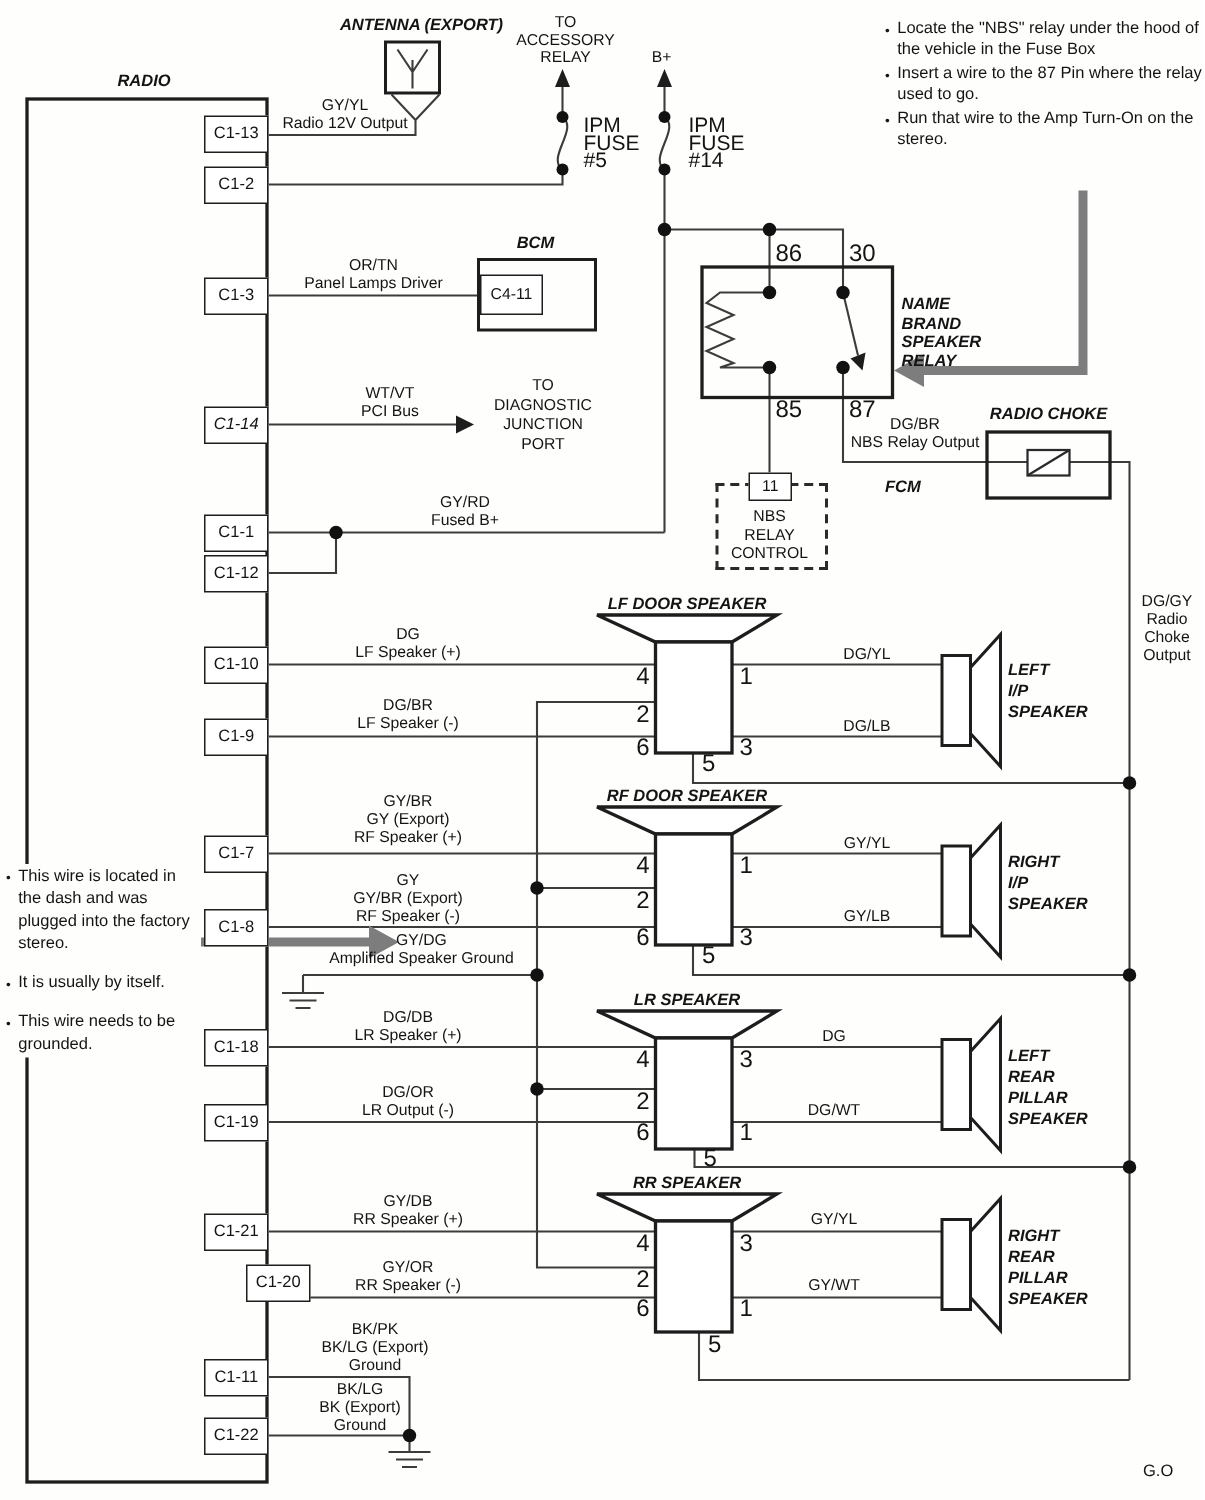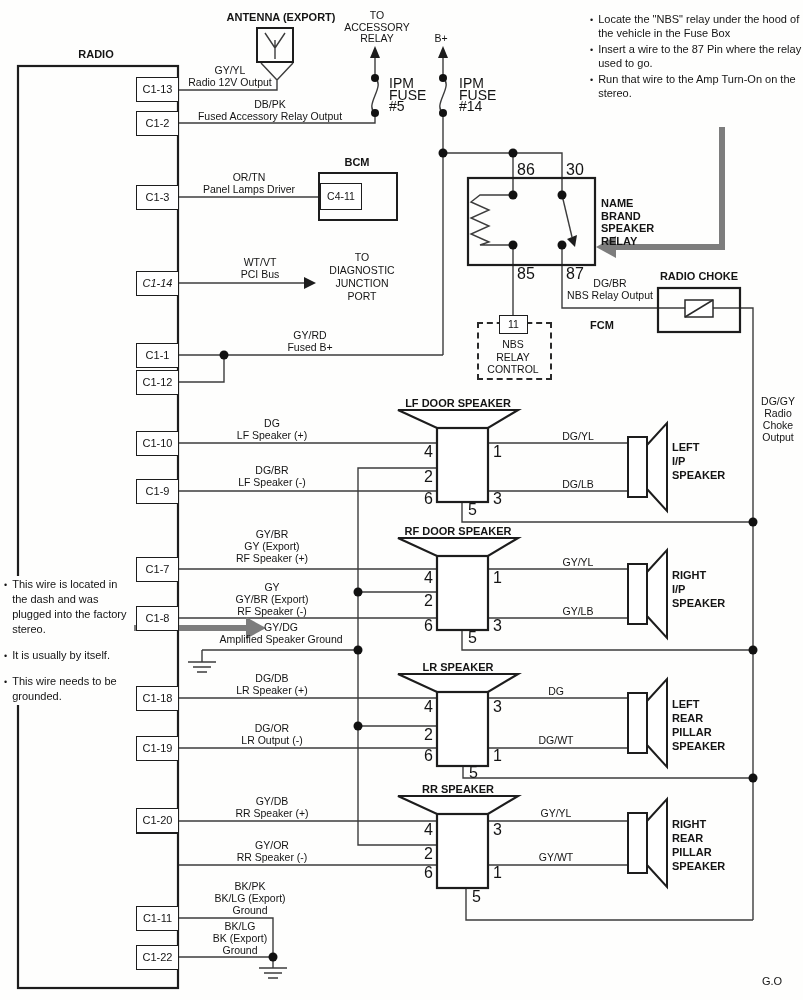--- a/index.html
+++ b/index.html
@@ -2,21 +2,21 @@
 <html><head>
 <meta charset="utf-8">
 <style>
   html,body{margin:0;padding:0;background:#fff;}
   #stage{position:relative;width:803px;height:1000px;background:#fefefd;
          font-family:"Liberation Sans",sans-serif;color:#141414;overflow:hidden;}
   #stage svg{position:absolute;left:0;top:0;}
   .t{position:absolute;font-size:10.5px;line-height:12px;white-space:pre-line;
      text-align:center;transform:translateX(-50%);}
   .tl{position:absolute;font-size:14px;line-height:12px;white-space:pre-line;text-align:left;}
-  .b{font-weight:bold;font-size:11px;}
+  .b{font-weight:bold;font-size:11px;font-style:italic;}
   .lh13{line-height:13px;} .lh14{line-height:14px;}
   .cbox{position:absolute;left:136px;width:41px;height:23px;border:1.5px solid #1d1d1d;
         background:#fff;text-align:center;line-height:23px;font-size:11px;}
   .pin{position:absolute;font-size:16px;line-height:11px;}
   .pinL{width:16px;text-align:right;}
   .notes{position:absolute;}
   .note{display:flex;gap:5px;font-size:11px;}
   .blt{font-size:9px;transform:translateY(1px);}
   .nr .note{line-height:13.5px;margin-bottom:3px;width:212px;}
   .nl{background:#fefefd;padding:1px 2px;}
@@ -232,28 +232,26 @@
   <div class="cbox" style="top:271px;font-style:italic;">C1-14</div>
   <div class="cbox" style="top:343px;">C1-1</div>
   <div class="cbox" style="top:370px;">C1-12</div>
   <div class="cbox" style="top:431px;">C1-10</div>
   <div class="cbox" style="top:479px;">C1-9</div>
   <div class="cbox" style="top:557px;">C1-7</div>
   <div class="cbox" style="top:606px;">C1-8</div>
   <div class="cbox" style="top:686px;">C1-18</div>
   <div class="cbox" style="top:736px;">C1-19</div>
   <div class="cbox" style="top:809px;">C1-21</div>
-  <div class="cbox" style="top:808px;">C1-20</div>
+  <div class="cbox" style="top:843px;margin-left:28px;">C1-20</div>
   <div class="cbox" style="top:906px;">C1-11</div>
   <div class="cbox" style="top:945px;">C1-22</div>
 
   <div class="t" style="left:230px;top:64px;">GY/YL
 Radio 12V Output</div>
-  <div class="t" style="left:270px;top:98px;">DB/PK
-Fused Accessory Relay Output</div>
   <div class="t" style="left:249px;top:171px;">OR/TN
 Panel Lamps Driver</div>
   <div class="t" style="left:260px;top:256px;">WT/VT
 PCI Bus</div>
   <div class="t" style="left:310px;top:329px;">GY/RD
 Fused B+</div>
   <div class="t" style="left:272px;top:417px;">DG
 LF Speaker (+)</div>
   <div class="t" style="left:272px;top:464px;">DG/BR
 LF Speaker (-)</div>

